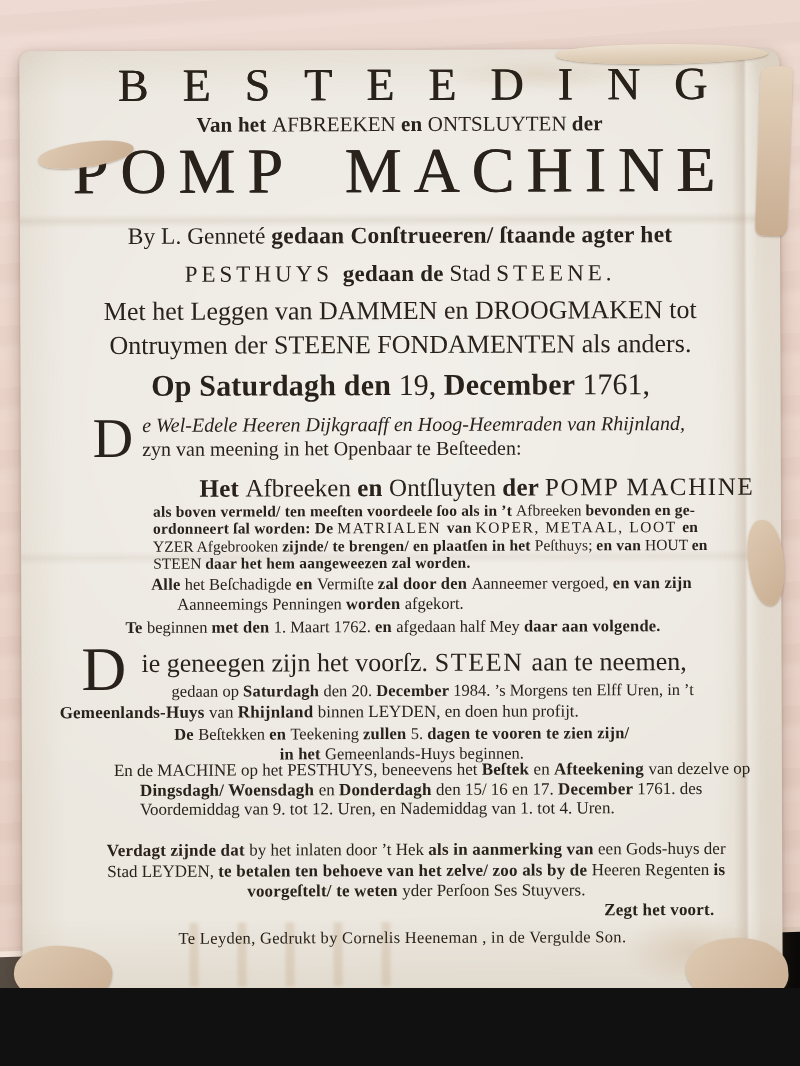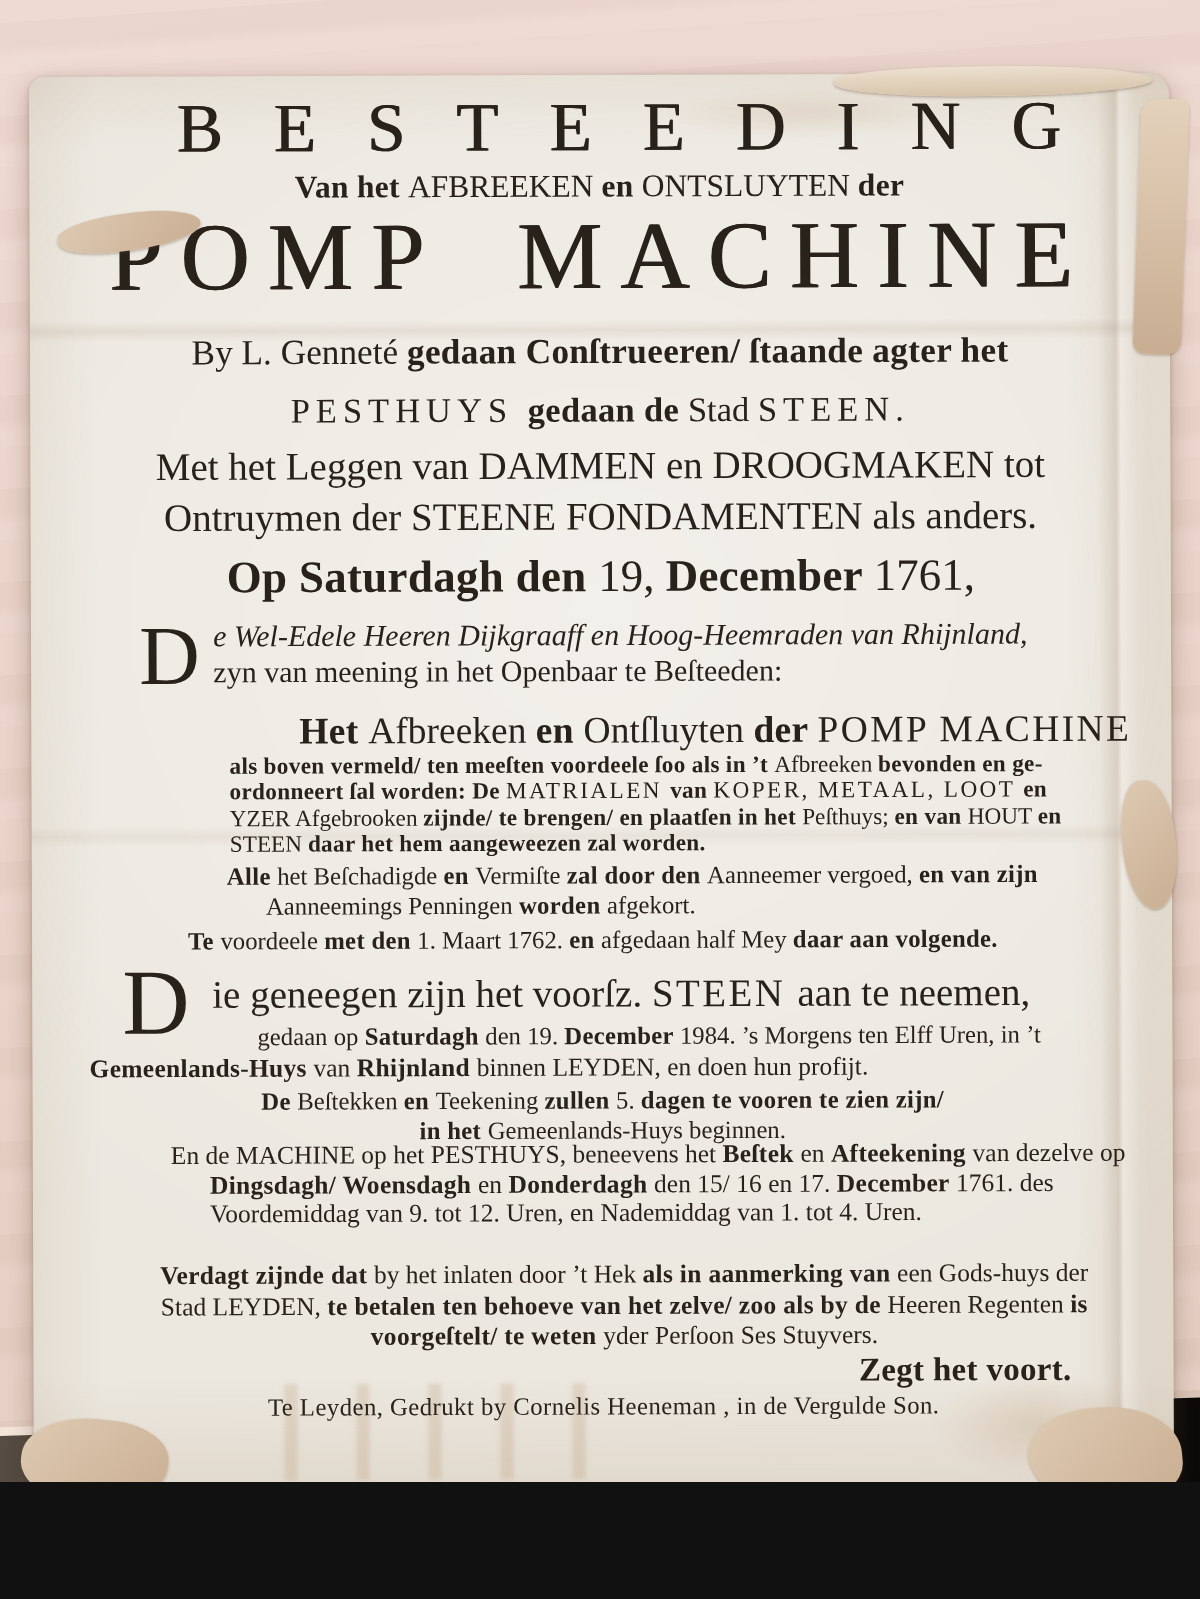--- a/index.html
+++ b/index.html
@@ -73,21 +73,21 @@
   #p-dam{top:524px;left:130px;width:582px;font-size:16.5px;line-height:1.24;padding-left:26px;text-indent:-26px;}
   #l-begin{top:567px;left:104px;font-size:16.5px;white-space:nowrap;}
   #die-drop{left:60px;top:594px;font-size:62px;line-height:.8;}
   #die-l1{left:120px;top:598px;font-size:26px;white-space:nowrap;}
   #die-l2{left:150px;top:631px;font-size:16.5px;white-space:nowrap;}
   #die-l3{left:38px;top:652px;font-size:17px;white-space:nowrap;}
   #l-best1{top:674px;font-size:16.5px;}
   #l-best2{top:694px;font-size:16.5px;}
   #p-mach{top:710px;left:92px;width:614px;font-size:17px;line-height:1.15;padding-left:26px;text-indent:-26px;}
   #p-verd{top:790px;left:80px;width:628px;font-size:17px;line-height:1.22;text-align:center;}
-  #l-zegt{top:851px;right:68px;font-size:22px;text-align:left;}
+  #l-zegt{top:851px;right:68px;font-size:17px;text-align:left;}
   #l-foot{top:878px;font-size:16.5px;letter-spacing:.3px;}
 </style>
 </head>
 <body>
 
 <div class="stage">
   <div class="wood"></div>
   <div class="table-edge"></div>
   <div class="floor"></div>
 
@@ -96,39 +96,39 @@
     <div class="crease-h" style="top:163px"></div>
     <div class="crease-h" style="top:500px;opacity:.7"></div>
     <div class="stain-drips"></div>
     <div class="stain-blob"></div>
     <div class="stain-top"></div>
 
     <div class="txt c" id="l-title">BESTEEDING</div>
     <div class="txt c" id="l-sub"><span class="seg-bl">Van het </span><span class="seg-rm">AFBREEKEN </span><span class="seg-bl">en </span><span class="seg-rm">ONTSLUYTEN </span><span class="seg-bl">der</span></div>
     <div class="txt c" id="l-pomp">POMP MACHINE</div>
     <div class="txt c" id="l-by"><span class="seg-rm">By L. Genneté </span><span class="seg-bl">gedaan Conſtrueeren/ ſtaande agter het</span></div>
-    <div class="txt c" id="l-pest"><span class="seg-sp">PESTHUYS </span><span class="seg-bl">gedaan de </span><span class="seg-rm">Stad </span><span class="seg-sp">STEEN.</span></div>
+    <div class="txt c" id="l-pest"><span class="seg-sp">PESTHUYS </span><span class="seg-bl">gedaan de </span><span class="seg-rm">Stad </span><span class="seg-sp">STEENE.</span></div>
     <div class="txt c" id="l-met">Met het Leggen van DAMMEN en DROOGMAKEN tot</div>
     <div class="txt c" id="l-ontr">Ontruymen der STEENE FONDAMENTEN als anders.</div>
     <div class="txt c" id="l-date"><span class="seg-bl">Op Saturdagh den </span><span class="seg-rm">19, </span><span class="seg-bl">December </span><span class="seg-rm">1761,</span></div>
 
     <div class="txt" id="p-intro">
       <span class="dropcap">D</span>
       <div class="seg-it">e Wel-Edele Heeren Dijkgraaff en Hoog-Heemraden van Rhijnland,</div>
       <div>zyn van meening in het Openbaar te Beſteeden:</div>
     </div>
 
     <div class="txt c" id="l-work"><span class="seg-bl">Het </span><span class="seg-rm">Afbreeken </span><span class="seg-bl">en </span><span class="seg-rm">Ontſluyten </span><span class="seg-bl">der </span><span class="seg-caps">POMP MACHINE</span></div>
     <div class="txt" id="p-mat"><span class="seg-bl">als boven vermeld/ ten meeſten voordeele ſoo als in ’t </span><span class="seg-rm">Afbreeken </span><span class="seg-bl">bevonden en ge-ordonneert ſal worden: De </span><span class="seg-caps">MATRIALEN </span><span class="seg-bl">van </span><span class="seg-caps">KOPER, METAAL, LOOT </span><span class="seg-bl">en </span><span class="seg-rm">YZER Afgebrooken </span><span class="seg-bl">zijnde/ te brengen/ en plaatſen in het </span><span class="seg-rm">Peſthuys; </span><span class="seg-bl">en van </span><span class="seg-rm">HOUT </span><span class="seg-bl">en </span><span class="seg-rm">STEEN </span><span class="seg-bl">daar het hem aangeweezen zal worden.</span></div>
     <div class="txt" id="p-dam"><span class="seg-bl">Alle </span><span class="seg-rm">het Beſchadigde </span><span class="seg-bl">en </span><span class="seg-rm">Vermiſte </span><span class="seg-bl">zal door den </span><span class="seg-rm">Aanneemer vergoed, </span><span class="seg-bl">en van zijn </span><span class="seg-rm">Aanneemings Penningen </span><span class="seg-bl">worden </span><span class="seg-rm">afgekort.</span></div>
-    <div class="txt" id="l-begin"><span class="seg-bl">Te </span><span class="seg-rm">voordeele </span><span class="seg-bl">met den </span><span class="seg-rm">1. Maart 1762. </span><span class="seg-bl">en </span><span class="seg-rm">afgedaan half Mey </span><span class="seg-bl">daar aan volgende.</span></div>
+    <div class="txt" id="l-begin"><span class="seg-bl">Te </span><span class="seg-rm">beginnen </span><span class="seg-bl">met den </span><span class="seg-rm">1. Maart 1762. </span><span class="seg-bl">en </span><span class="seg-rm">afgedaan half Mey </span><span class="seg-bl">daar aan volgende.</span></div>
 
     <div class="txt" id="die-drop">D</div>
     <div class="txt" id="die-l1"><span class="seg-rm">ie geneegen zijn het voorſz. </span><span class="seg-caps">STEEN </span><span class="seg-rm">aan te neemen,</span></div>
-    <div class="txt" id="die-l2"><span class="seg-rm">gedaan op </span><span class="seg-bl">Saturdagh </span><span class="seg-rm">den 19. </span><span class="seg-bl">December </span><span class="seg-rm">1984. </span><span class="seg-rm">’s Morgens ten Elff Uren, in ’t</span></div>
+    <div class="txt" id="die-l2"><span class="seg-rm">gedaan op </span><span class="seg-bl">Saturdagh </span><span class="seg-rm">den 20. </span><span class="seg-bl">December </span><span class="seg-rm">1984. </span><span class="seg-rm">’s Morgens ten Elff Uren, in ’t</span></div>
     <div class="txt" id="die-l3"><span class="seg-bl">Gemeenlands-Huys </span><span class="seg-rm">van </span><span class="seg-bl">Rhijnland </span><span class="seg-rm">binnen LEYDEN, en doen hun profijt.</span></div>
 
     <div class="txt c" id="l-best1"><span class="seg-bl">De </span><span class="seg-rm">Beſtekken </span><span class="seg-bl">en </span><span class="seg-rm">Teekening </span><span class="seg-bl">zullen </span><span class="seg-rm">5. </span><span class="seg-bl">dagen te vooren te zien zijn/</span></div>
     <div class="txt c" id="l-best2"><span class="seg-bl">in het </span><span class="seg-rm">Gemeenlands-Huys beginnen.</span></div>
     <div class="txt" id="p-mach"><span class="seg-rm">En de MACHINE op het PESTHUYS, beneevens het </span><span class="seg-bl">Beſtek </span><span class="seg-rm">en </span><span class="seg-bl">Afteekening </span><span class="seg-rm">van dezelve op </span><span class="seg-bl">Dingsdagh/ Woensdagh </span><span class="seg-rm">en </span><span class="seg-bl">Donderdagh </span><span class="seg-rm">den 15/ 16 en 17. </span><span class="seg-bl">December </span><span class="seg-rm">1761. des Voordemiddag van 9. tot 12. Uren, en Nademiddag van 1. tot 4. Uren.</span></div>
     <div class="txt" id="p-verd"><span class="seg-bl">Verdagt zijnde dat </span><span class="seg-rm">by het inlaten door ’t Hek </span><span class="seg-bl">als in aanmerking van </span><span class="seg-rm">een Gods-huys der Stad LEYDEN, </span><span class="seg-bl">te betalen ten behoeve van het zelve/ zoo als by de </span><span class="seg-rm">Heeren Regenten </span><span class="seg-bl">is voorgeſtelt/ te weten </span><span class="seg-rm">yder Perſoon Ses Stuyvers.</span></div>
     <div class="txt" id="l-zegt"><span class="seg-bl">Zegt het voort.</span></div>
     <div class="txt c" id="l-foot">Te Leyden, Gedrukt by Cornelis Heeneman , in de Vergulde Son.</div>
   </div>
 

